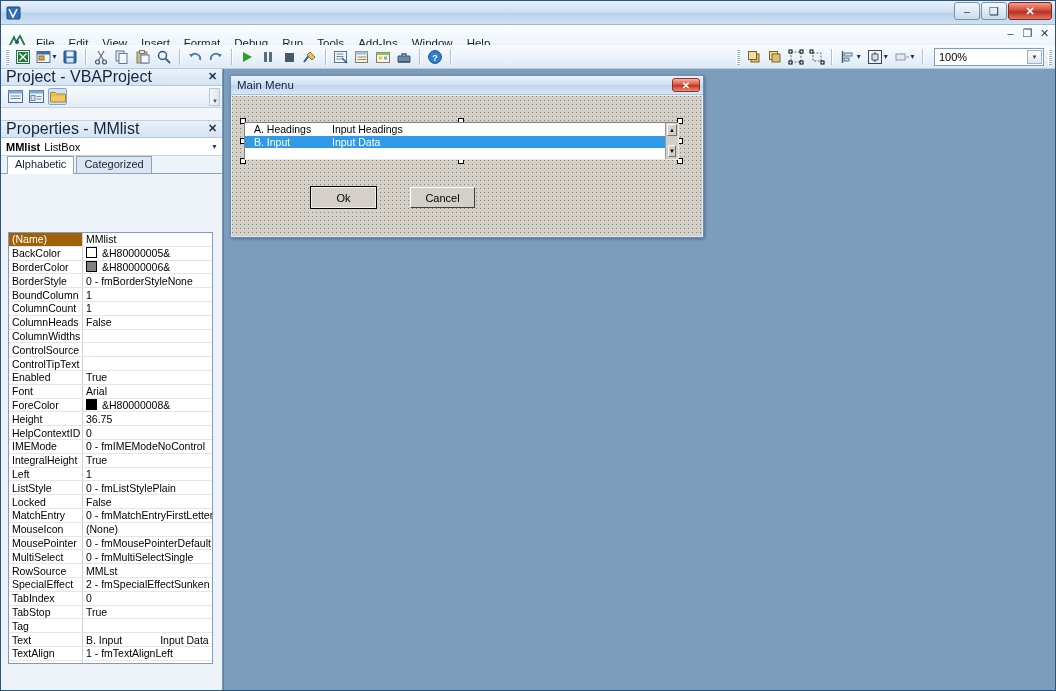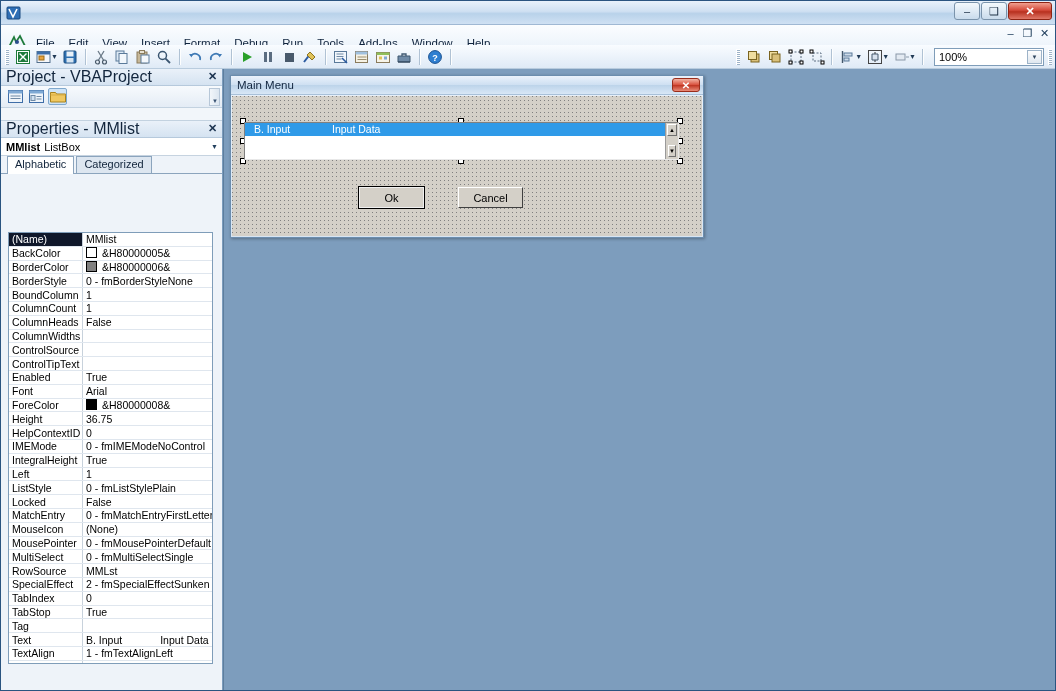--- a/index.html
+++ b/index.html
@@ -161,21 +161,21 @@
     box-sizing: border-box;
   }
   table.propgrid { border-collapse: collapse; width: 100%; table-layout: fixed; }
   table.propgrid td {
     height: 12.8px; font-size: 10.5px; color: #000;
     border-bottom: 1px solid #dfe6ee; padding: 0 0 0 3px;
     white-space: nowrap; overflow: hidden; line-height: 12px;
   }
   td.pname { width: 70px; border-right: 1px solid #c8d2dc; }
   td.pval { padding-left: 4px; }
-  tr.sel td.pname { background: #0f172a; color: #fff; }
+  tr.sel td.pname { background: #a16207; color: #fff; }
   .swatch {
     display: inline-block; width: 9px; height: 9px; border: 1px solid #000;
     vertical-align: -1px; margin-right: 5px;
   }
   .pval .tabtext { display:inline-block; margin-left: 38px; }
 
   
   .uform {
     position: absolute; left: 6px; top: 6px; width: 474px; height: 163px;
     border: 1px solid #6b8dae;
@@ -231,21 +231,21 @@
   .sb-btn.bottom { position: absolute; bottom: 1px; left: 1px; right: 1px; }
   .handle {
     position: absolute; width: 6px; height: 6px; background: #fff;
     border: 1px solid #000; box-sizing: border-box;
   }
 
   .formbtn {
     position: absolute; width: 65px; height: 21px; background: #d4d0c8;
     border: 1px solid #fff; border-right-color: #404040; border-bottom-color: #404040;
     font-size: 11px; color: #000;
-    display: flex; align-items: center; justify-content: center; box-sizing: border-box; margin-left: 48px;
+    display: flex; align-items: center; justify-content: center; box-sizing: border-box;
   }
   .formbtn.def { box-shadow: 0 0 0 1px #000; border-color:#f0f0f0; }
 </style>
 </head>
 <body>
 
 <div class="app">
 
   <div class="titlebar">
     <span class="title-icon">
@@ -675,20 +675,24 @@
             <span class="handle" style="left:218px;top:0;"></span>
             <span class="handle" style="right:0;top:0;"></span>
             <span class="handle" style="left:0;top:20px;"></span>
             <span class="handle" style="right:0;top:20px;"></span>
             <span class="handle" style="left:0;bottom:0;"></span>
             <span class="handle" style="left:218px;bottom:0;"></span>
             <span class="handle" style="right:0;bottom:0;"></span>
 
             <div class="lbox">
               <div id="lbox-rows">
+                  <div class="lrow">
+                    <span class="c1">A. Headings</span>
+                    <span>Input Headings</span>
+                  </div>
                   <div class="lrow sel">
                     <span class="c1">B. Input</span>
                     <span>Input Data</span>
                   </div>
                 </div>
               <div class="lbox-scroll">
                 <div class="sb-btn">▲</div>
                 <div class="sb-btn bottom">▼</div>
               </div>
             </div>

